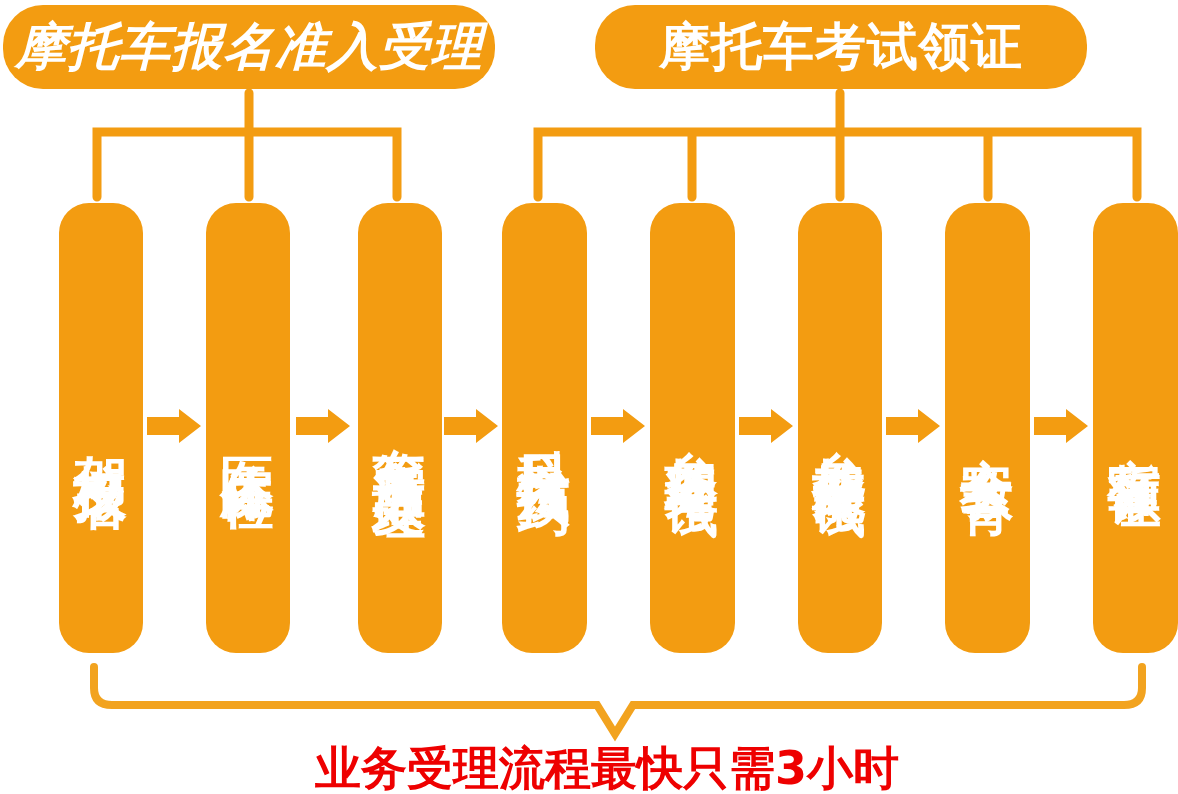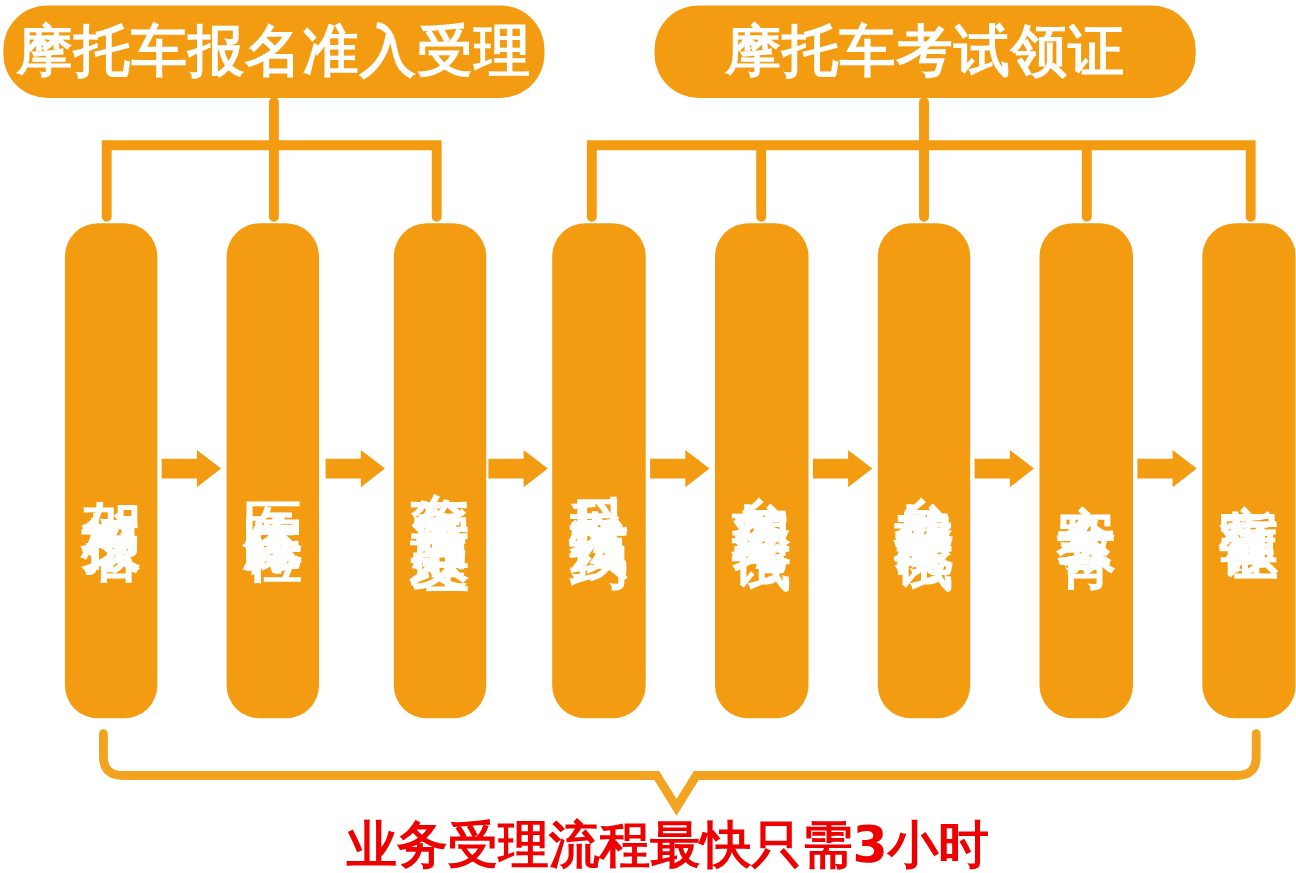--- a/index.html
+++ b/index.html
@@ -21,21 +21,21 @@
   .conn{fill:none;stroke:var(--orange);stroke-width:9;stroke-linecap:round;stroke-linejoin:miter;}
   .arrow{fill:var(--orange);stroke:none;}
   .bracket{fill:none;stroke:var(--bracket);stroke-width:8;stroke-linecap:round;stroke-linejoin:miter;}
   .pill{
     position:absolute;top:5px;height:84px;
     background:var(--orange);border-radius:40px;
     display:flex;align-items:center;justify-content:center;
     color:var(--on-orange);font-weight:bold;font-size:51px;
     letter-spacing:1px;white-space:nowrap;
   }
-  .pill-left{left:3px;width:492px;}
+  .pill-left{left:3px;width:492px;font-style:italic;}
   .pill-right{left:595px;width:492px;}
   .step{
     position:absolute;top:203px;height:450px;
     background:var(--orange);border-radius:30px;
     display:flex;align-items:center;justify-content:center;
   }
   .step .vtext{
     writing-mode:vertical-rl;
     text-orientation:upright;
     color:var(--on-orange);

